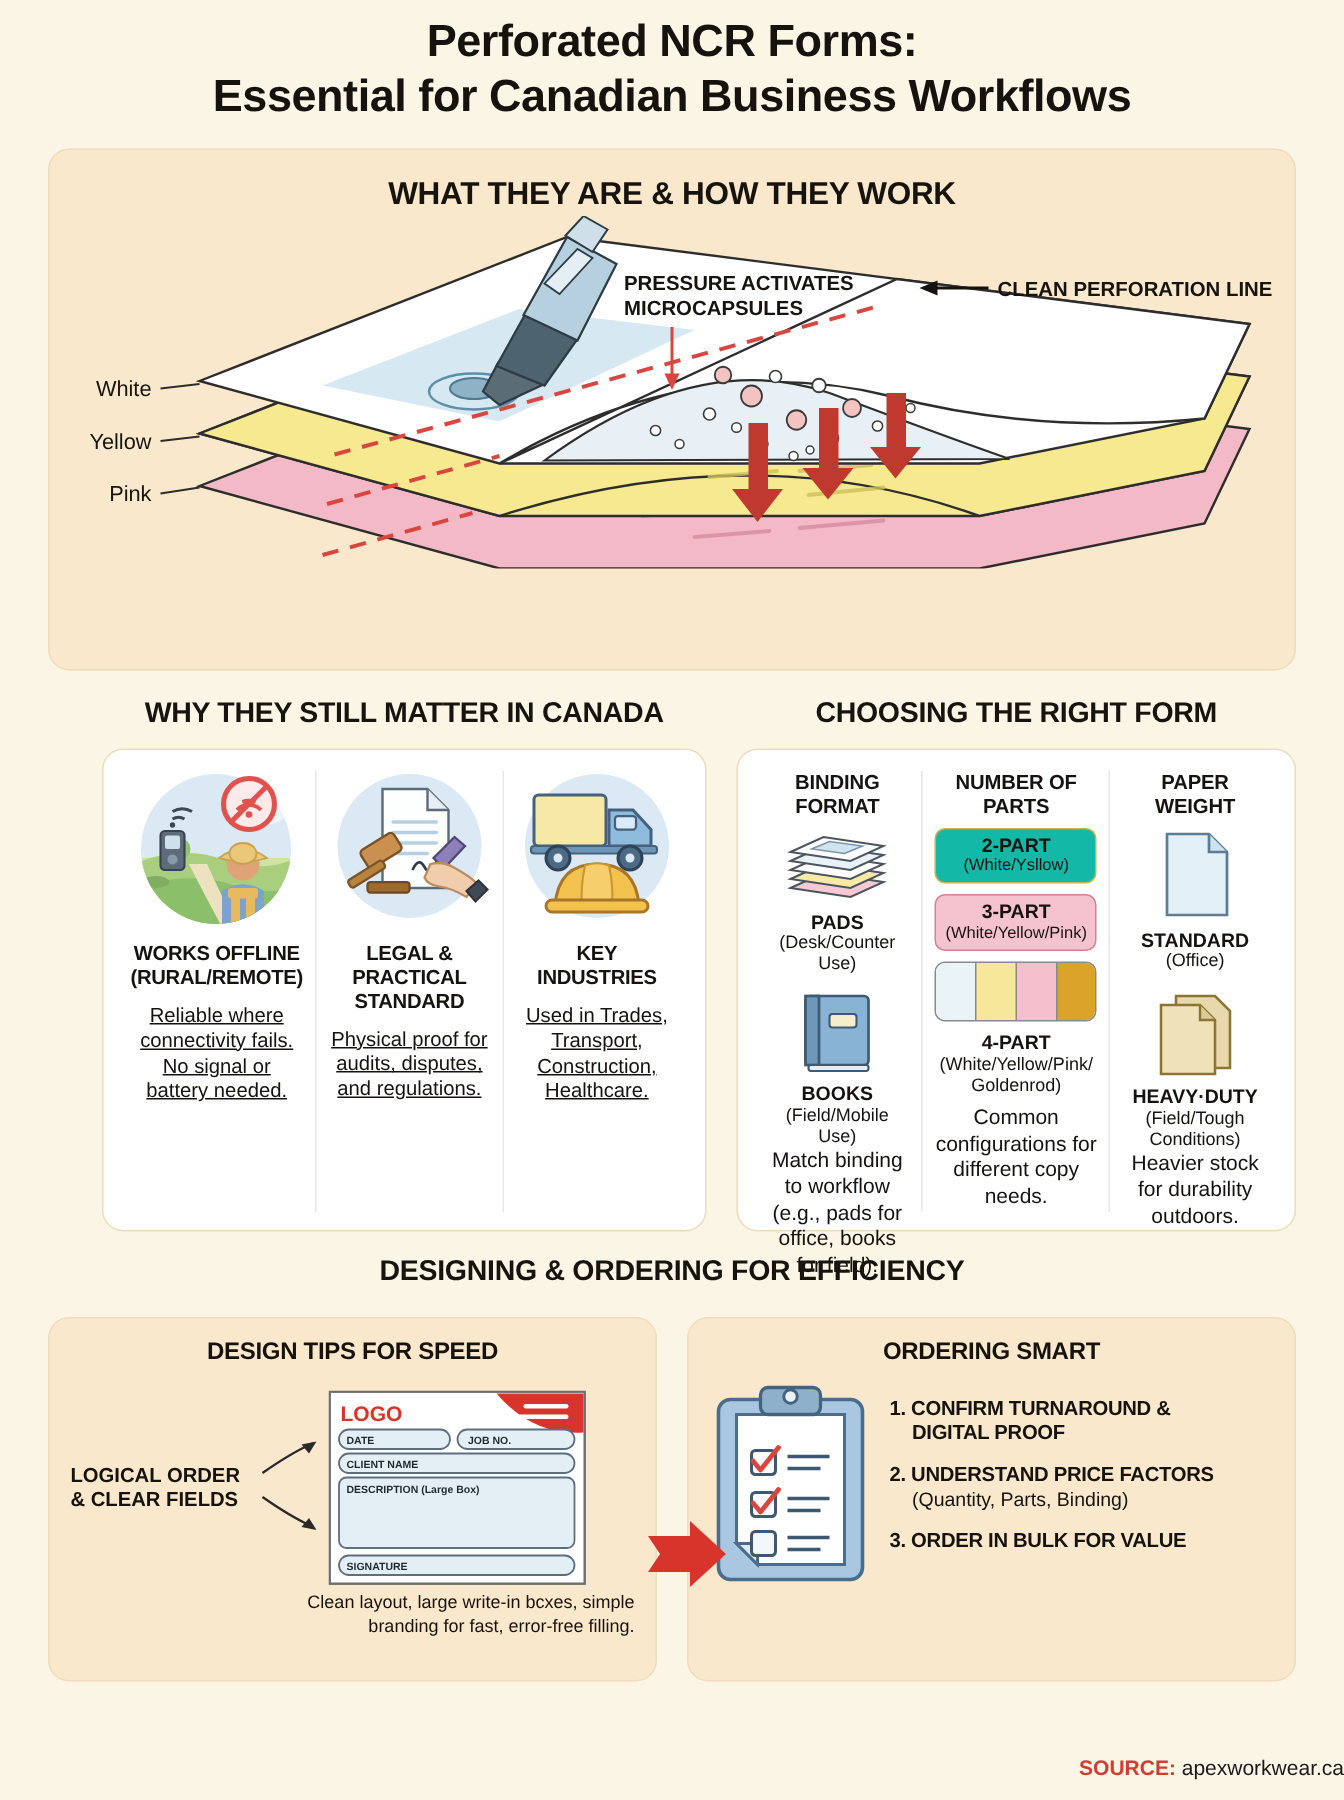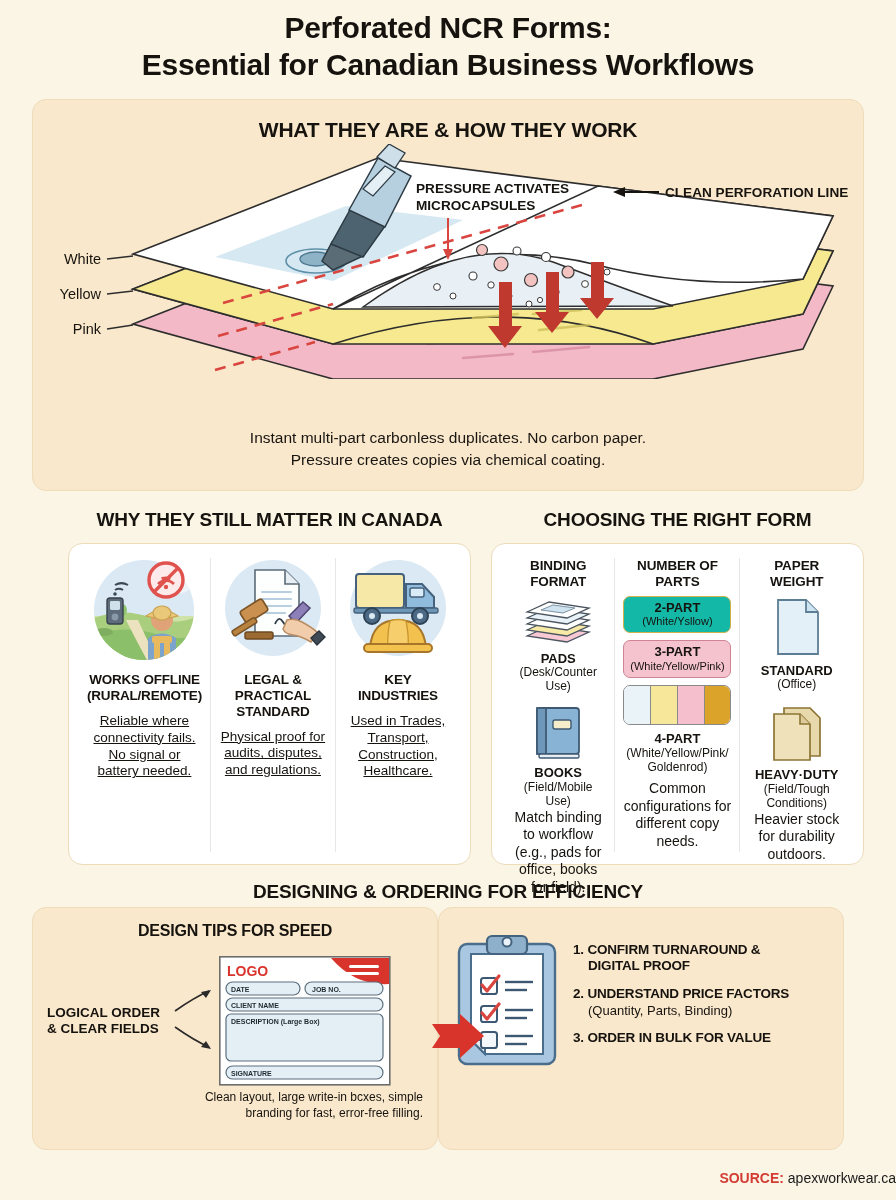--- a/index.html
+++ b/index.html
@@ -37,21 +37,21 @@
   }
   .sec-heading {
     text-align: center;
     font-size: 19px;
     font-weight: 700;
     letter-spacing: -0.2px;
     color: #17140f;
   }
 
   
-  #hero { margin-top: 16px; height: 392px; position: relative; padding-top: 18px; }
+  #hero { margin-top: 16px; height: 348px; position: relative; padding-top: 18px; }
   #hero .sec-heading { font-size: 21px; }
   .hero-stage { position: absolute; left: 0; top: 44px; width: 832px; height: 235px; }
   .hero-caption {
     position: absolute; left: 0; right: 0; bottom: 20px;
     text-align: center; font-size: 15.5px; line-height: 1.38; color: #181511;
   }
 
   
   .mid-row { display: flex; gap: 20px; margin-top: 18px; padding-left: 36px; }
   .mid-col { width: 406px; }
@@ -85,21 +85,21 @@
   .chip-sub { font-size: 11px; line-height: 1.15; }
   .strip {
     width: 108px; height: 40px; display: flex; border: 1.6px solid #8a8a8a;
     border-radius: 7px; overflow: hidden; margin-bottom: 5px;
   }
   .strip i { flex: 1; display: block; }
   .strip i + i { border-left: 1.4px solid #8a8a8a; }
 
   
   #bottom-head { margin-top: 16px; }
-  .bot-row { display: flex; margin-top: 4px; }
+  .bot-row { display: flex; gap: 20px; margin-top: 19px; }
   .bot-card { width: 406px; height: 243px; padding: 14px 14px 10px; position: relative; }
   .bot-title { text-align: center; font-size: 16px; font-weight: 700; letter-spacing: -0.2px; }
   .bot-foot { position: absolute; left: 14px; right: 14px; bottom: 28px; text-align: right;
               font-size: 12px; line-height: 1.3; }
 
   .design-body { display: flex; align-items: center; gap: 4px; margin-top: 16px; }
   .logical-label { font-size: 13.5px; font-weight: 700; line-height: 1.2; width: 122px; text-align: left; }
 
   .order-body { display: flex; align-items: center; gap: 12px; margin-top: 8px; }
   .order-list { padding-top: 2px; }
@@ -231,24 +231,20 @@
           <line x1="74" y1="185" x2="100" y2="181"></line>
         </g>
         <g font-family="Liberation Sans, sans-serif" font-size="14.5" fill="#17140f" text-anchor="end">
           <text x="68" y="120" id="t-lay0">White</text>
           <text x="68" y="155" id="t-lay1">Yellow</text>
           <text x="68" y="190" id="t-lay2">Pink</text>
         </g>
       </svg>
     </div>
 
-    <div class="hero-caption">
-      <div>Instant multi-part carbonless duplicates. No carbon paper.</div>
-      <div>Pressure creates copies via chemical coating.</div>
-    </div>
   </section>
 
   <div class="mid-row">
 
     <div class="mid-col">
       <div class="sec-heading">WHY THEY STILL MATTER IN CANADA</div>
       <div class="mid-card panel-white">
 
         <div class="tri-col">
           <div class="icon-box">
@@ -493,20 +489,21 @@
           </svg>
         </div>
       </div>
       <div class="bot-foot">
         <div>Clean layout, large write-in bcxes, simple</div>
         <div>branding for fast, error-free filling.</div>
       </div>
     </div>
 
     <div class="bot-card panel-beige">
+      <div class="bot-title">ORDERING SMART</div>
       <div class="order-body">
         <div>
           <svg width="108" height="138" viewBox="0 0 108 138">
             <rect x="6" y="14" width="96" height="120" rx="8" fill="#a9c7e0" stroke="#4a6d8c" stroke-width="2.4"></rect>
             <path d="M18 24 h72 v100 h-58 l-14 -14 z" fill="#ffffff" stroke="#4a6d8c" stroke-width="2"></path>
             <path d="M32 124 v-14 h-14 z" fill="#e0e9f0" stroke="#4a6d8c" stroke-width="2"></path>
             <rect x="34" y="6" width="40" height="18" rx="5" fill="#8fb0cb" stroke="#44637f" stroke-width="2.2"></rect>
             <circle cx="54" cy="12" r="4.5" fill="#e9f2f8" stroke="#44637f" stroke-width="2"></circle>
 
             <rect x="28" y="48" width="16" height="16" rx="2.6" fill="#fff" stroke="#3c5872" stroke-width="2"></rect>

